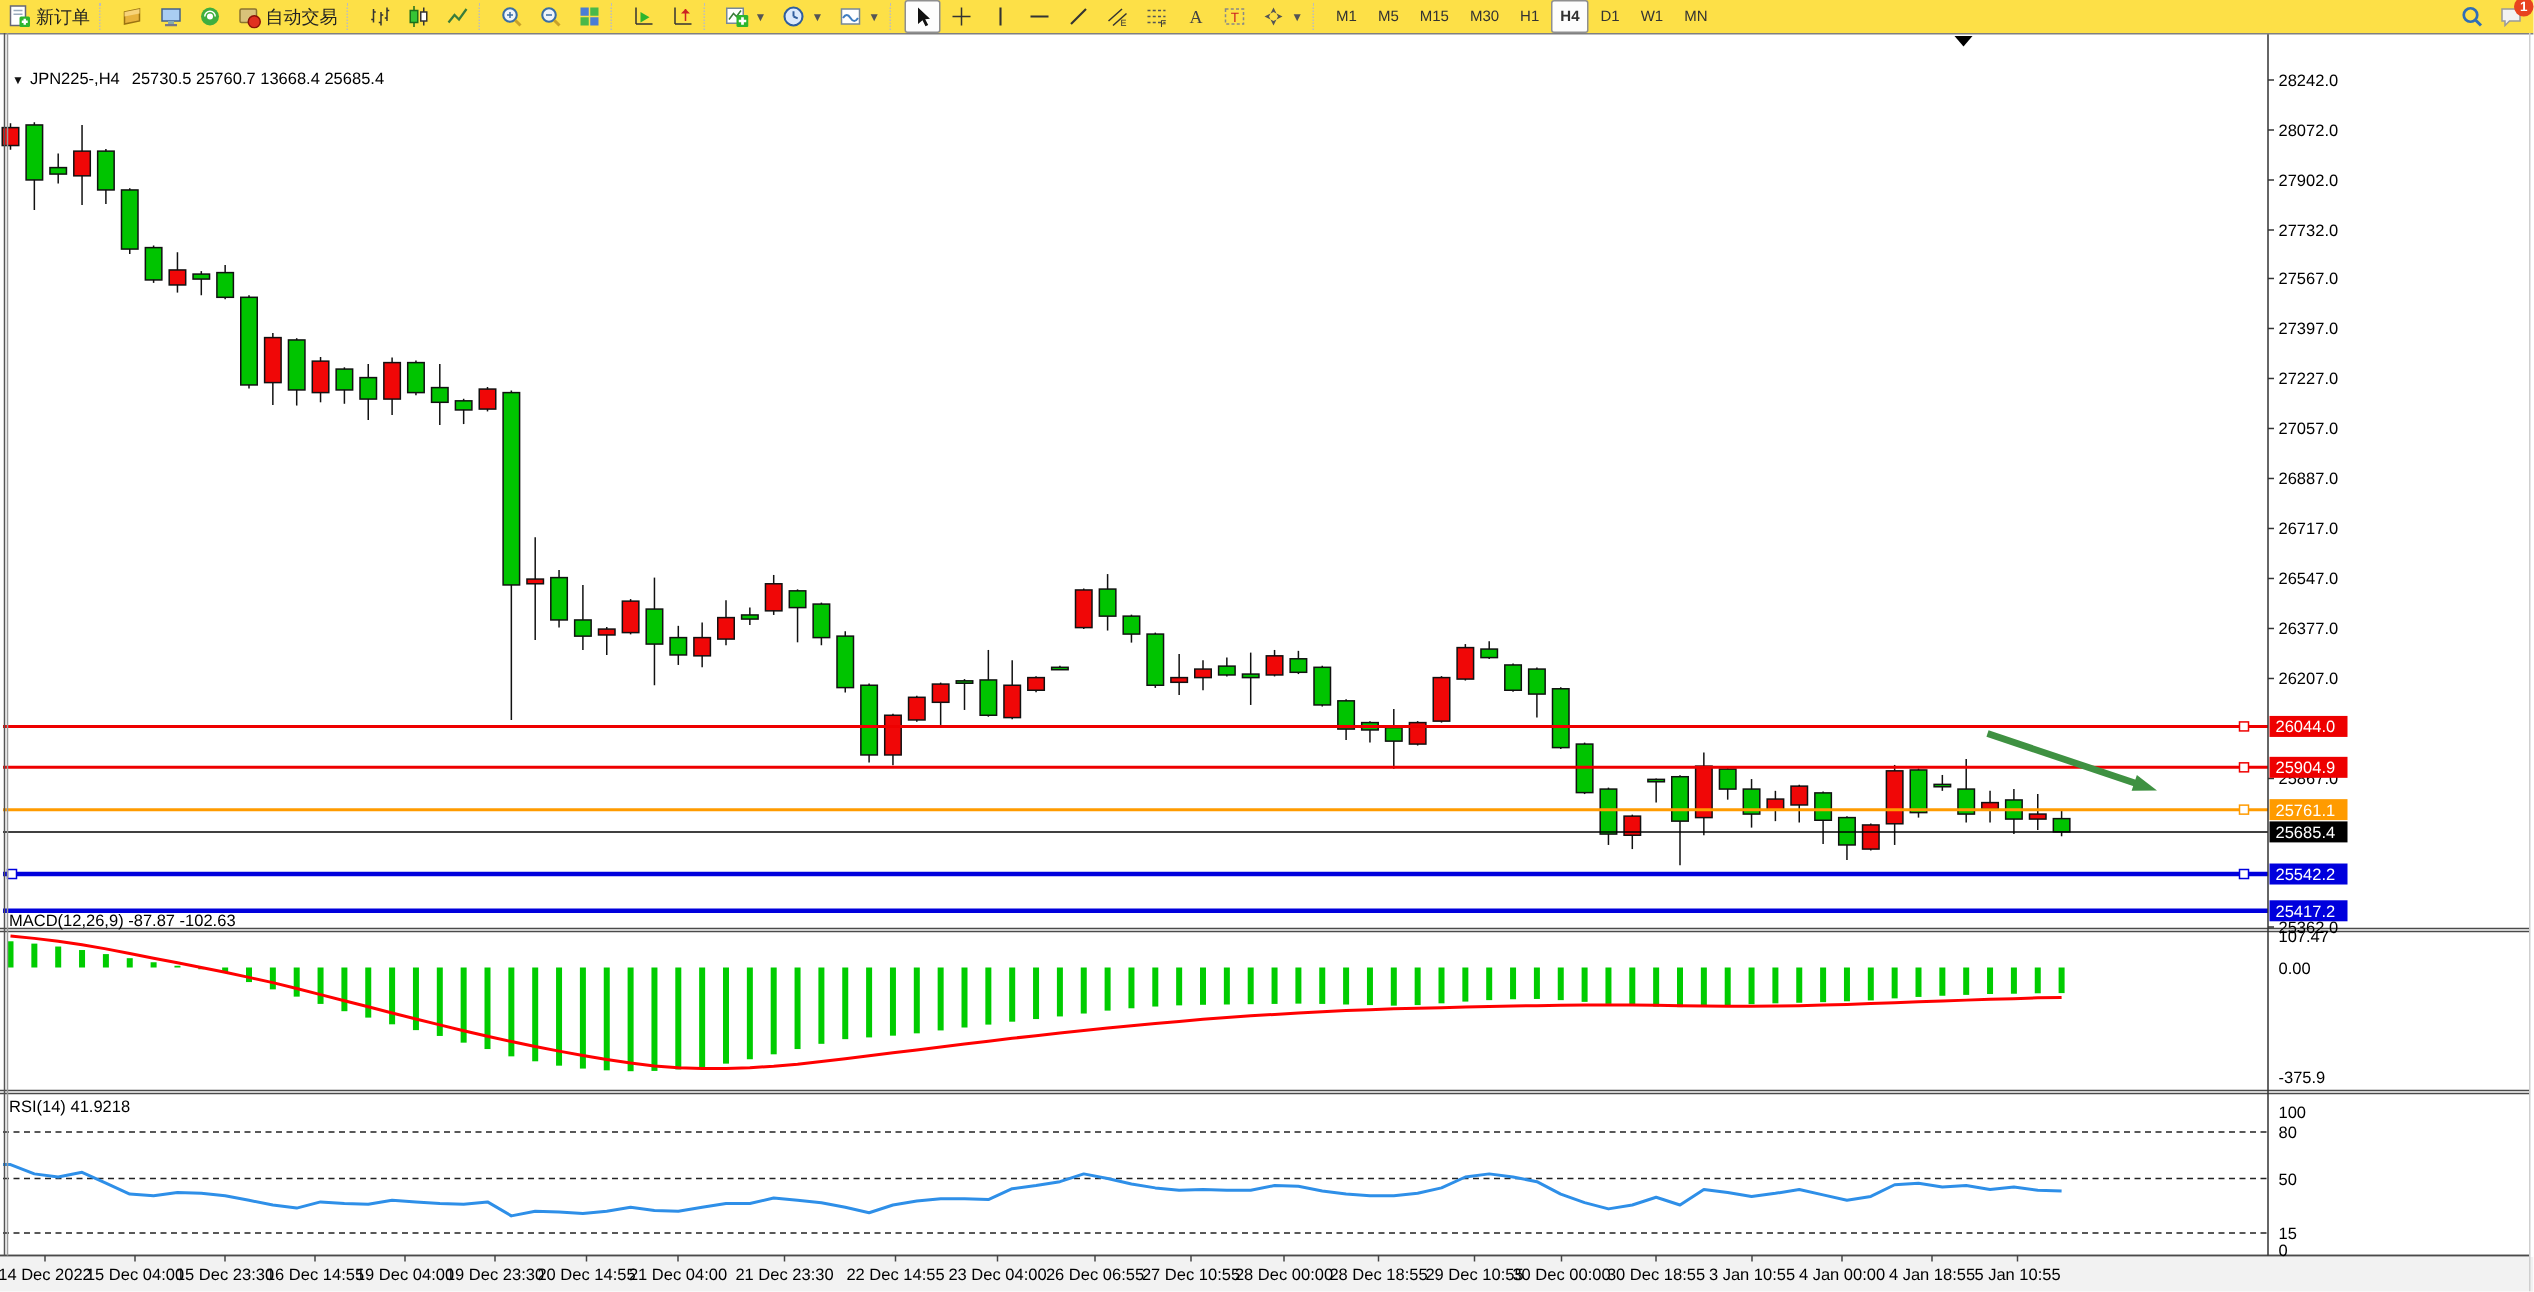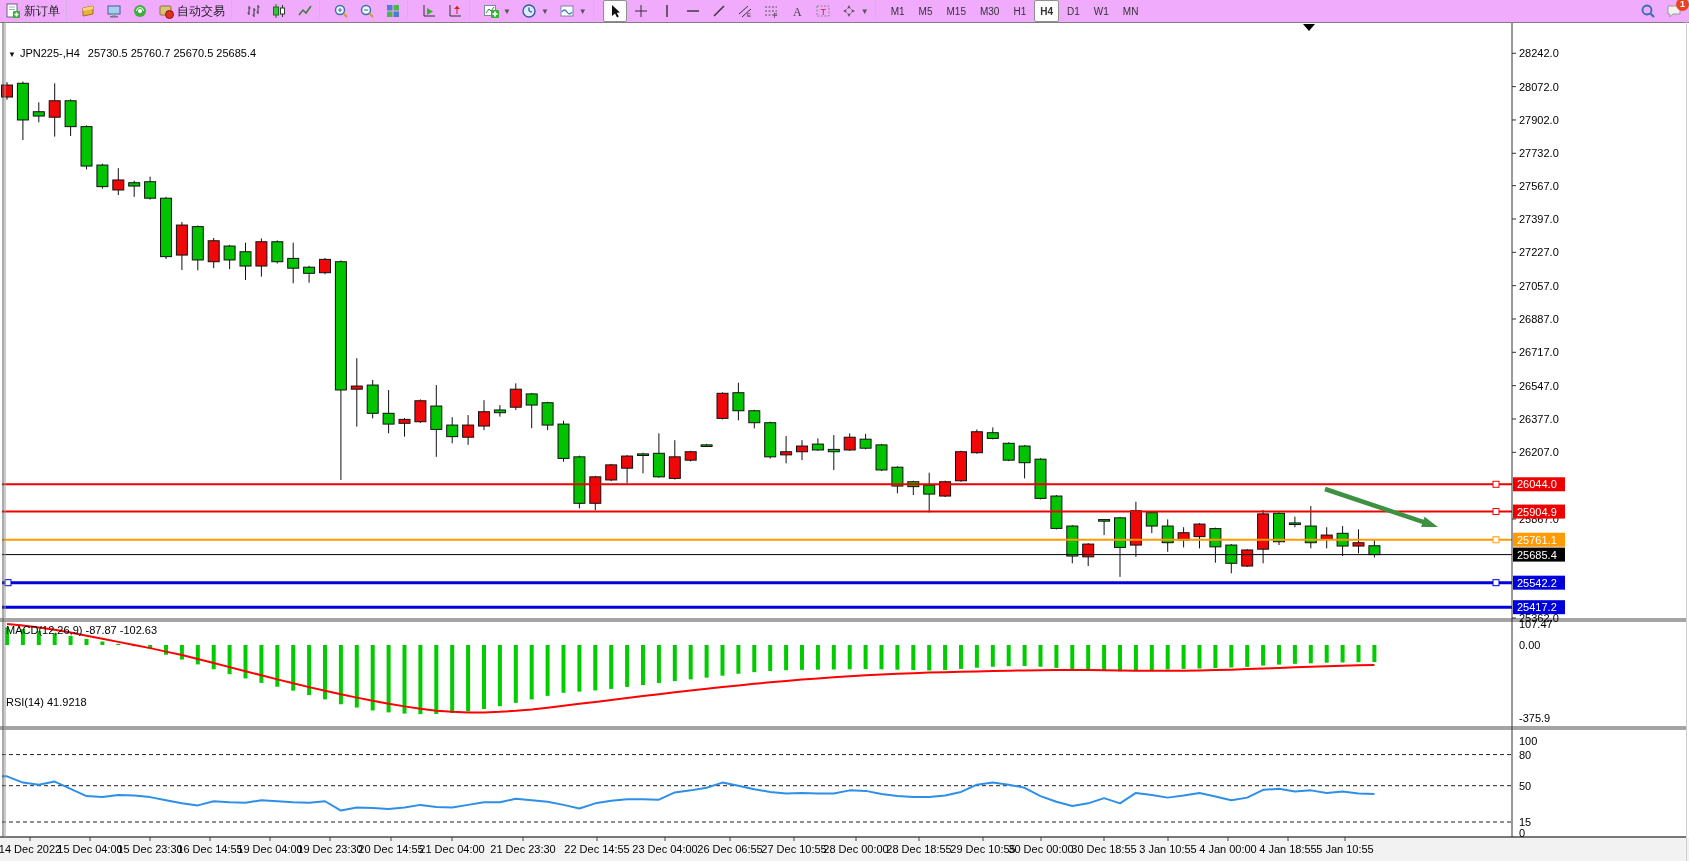--- a/index.html
+++ b/index.html
@@ -1,17 +1,17 @@
 <!DOCTYPE html>
 <html><head>
 <meta charset="utf-8">
 <style>
   html,body{margin:0;padding:0;background:#fff;width:1689px;height:861px;overflow:hidden;
     font-family:"Liberation Sans",sans-serif;-webkit-font-smoothing:none;}
-  #toolbar{position:absolute;left:0;top:0;width:1689px;height:22px;background:#f0abfc;
+  #toolbar{position:absolute;left:0;top:0;width:1689px;height:22px;background:#fde047;
     border-bottom:1px solid #b9b9b9;display:flex;align-items:center;font-size:12px;color:#222;}
   .tb-group{display:flex;align-items:center;height:22px;}
   .tb-sep{width:7px;height:18px;margin:0 1px;border-left:1px dotted #bdbdbd;}
   .tb-btn{display:inline-flex;align-items:center;gap:3px;height:20px;padding:0 3px;margin:0 1px;
     border:1px solid transparent;border-radius:2px;cursor:default;white-space:nowrap;}
   .tb-btn svg{display:block}
   .tb-btn.active{background:#fdfdfd;border-color:#8f8f8f;font-weight:bold;}
   .tf-btn{font-size:10px;color:#333;padding:0 5px;}
   .caret{font-size:8px;color:#555;margin-left:1px;}
   #tb-right{position:absolute;right:2px;top:0;display:flex;align-items:center;height:22px;}
@@ -711,16 +711,16 @@
         <text x="1345" y="831" font-size="11" fill="#000" text-anchor="middle">5 Jan 10:55</text>
       </g>
       <line x1="1325" y1="467" x2="1426.6259060418843" y2="501.17508344771335" stroke="#3f9142" stroke-width="4.5"></line>
       <polygon points="1438,505 1421.0814546360477,505.11323766108745 1424.5876281423105,494.68698486614807" fill="#3f9142"></polygon>
       <polygon points="1303,2 1315,2 1309,9" fill="#000"></polygon>
       <line x1="0" y1="0.5" x2="1689" y2="0.5" stroke="#808080"></line>
       <line x1="3" y1="0" x2="3" y2="815" stroke="#555"></line>
       <line x1="5" y1="0" x2="5" y2="815" stroke="#9a9a9a"></line>
       <line x1="1686.5" y1="0" x2="1686.5" y2="839" stroke="#cfcfcf"></line>
     </svg>
-  <div class="overlay" style="left:8px;top:25px"><span class="tri">▼</span><span>JPN225-,H4</span><span class="ohlc">25730.5 25760.7 25670.5 25685.4</span></div>
-  <div class="overlay" style="left:6px;top:602px"><span>MACD(12,26,9)</span> <span>-87.87 -102.63</span></div>
-  <div class="overlay" style="left:6px;top:674px"><span>RSI(14)</span> <span>41.9218</span></div>
+  <div class="overlay" style="left:8px;top:25px"><span class="tri">▼</span><span>JPN225-,H4</span><span class="ohlc">25730.5 25760.7 13668.4 25685.4</span></div>
+  <div class="overlay" style="left:6px;top:586px"><span>MACD(12,26,9)</span> <span>-87.87 -102.63</span></div>
+  <div class="overlay" style="left:6px;top:710px"><span>RSI(14)</span> <span>41.9218</span></div>
 </div>
 
 </body></html>

